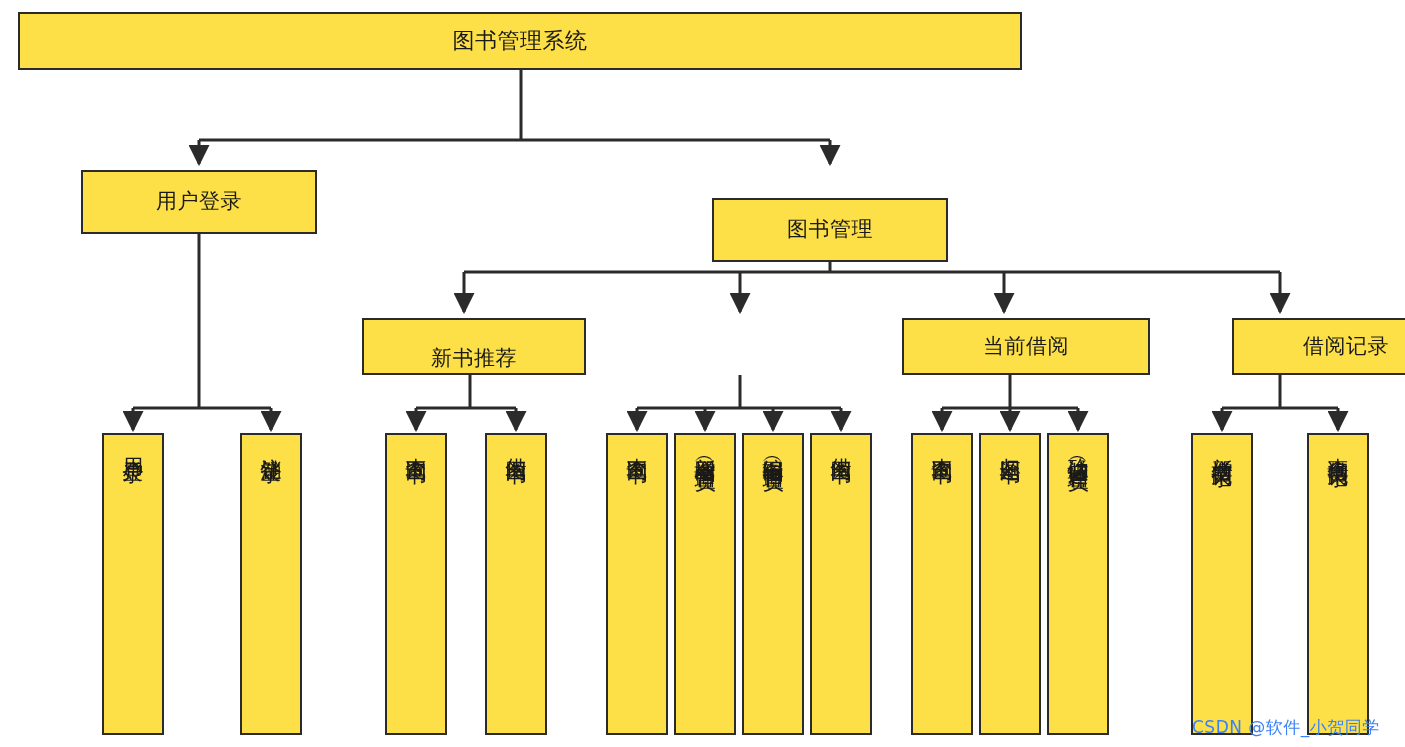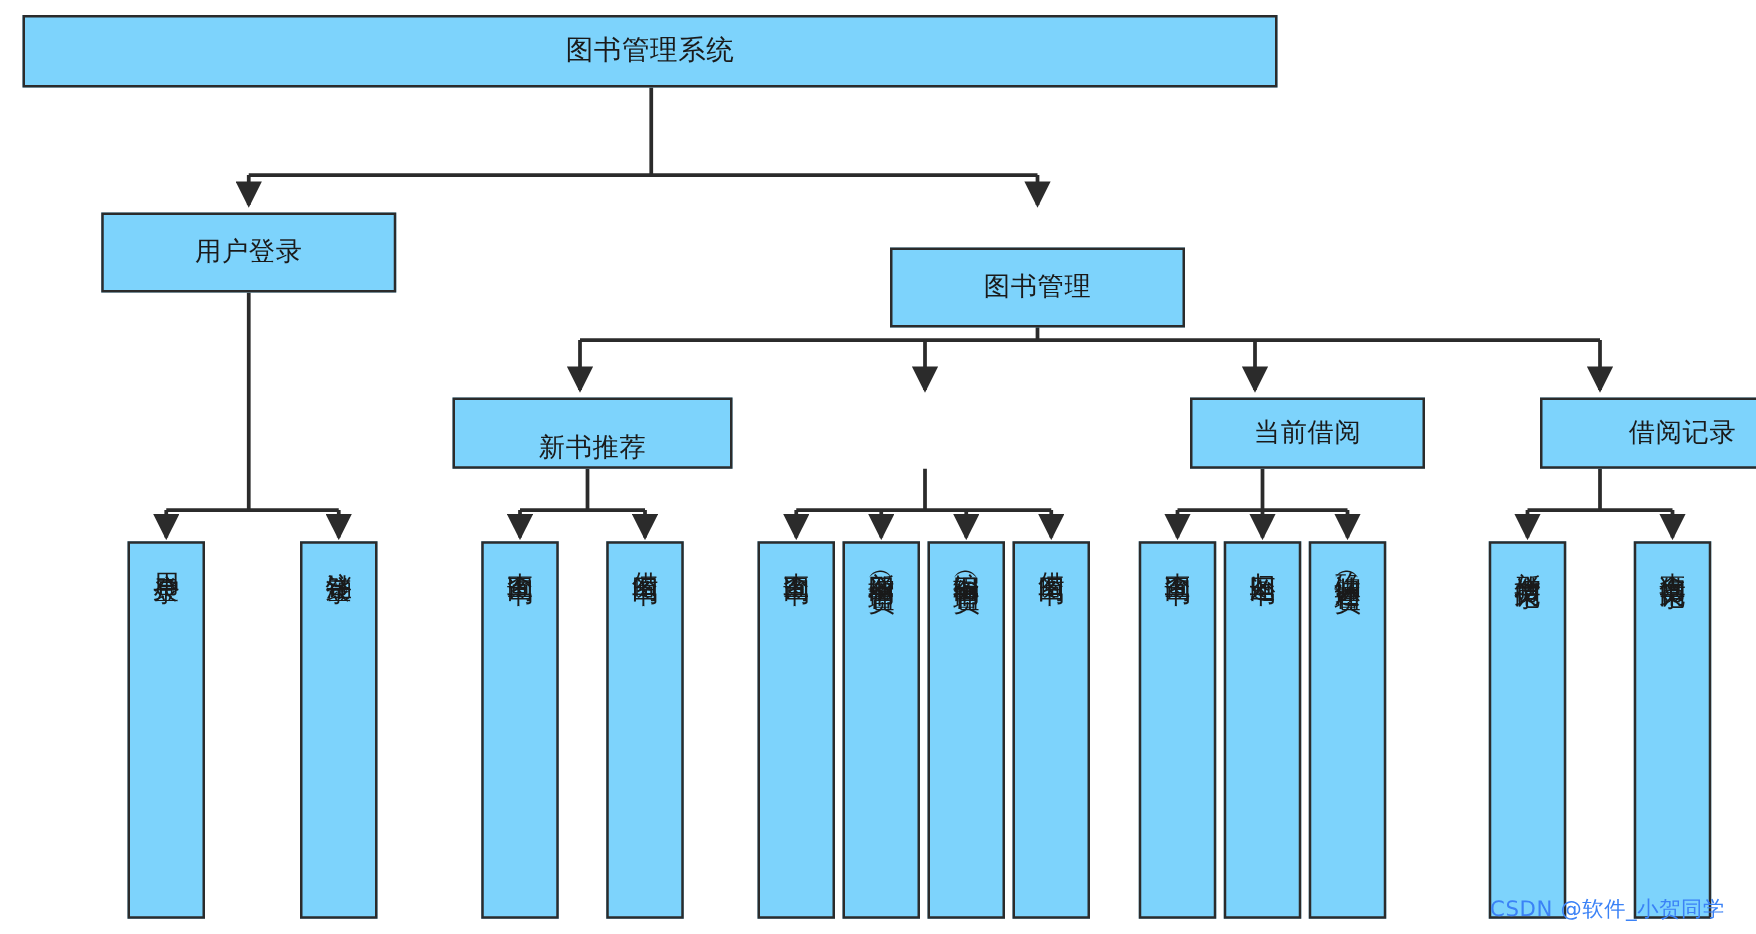--- a/index.html
+++ b/index.html
@@ -23,21 +23,21 @@
     left: 0;
     top: 0;
     width: 1405px;
     height: 747px;
     pointer-events: none;
   }
   .node {
     position: absolute;
     box-sizing: border-box;
     border: 2px solid #2b2b2b;
-    background: #7dd3fc;
+    background: #fde047;
     display: flex;
     align-items: center;
     justify-content: center;
     color: #1a1a1a;
   }
   .node .label {
     display: block;
     text-align: center;
     line-height: 1.32;
     letter-spacing: 0.5px;
@@ -134,21 +134,21 @@
   <div class="node horiz" style="left:81px; top:170px; width:236px; height:64px;">
     <span class="label">用户登录</span>
   </div>
   <div class="node horiz" style="left:712px; top:170px; width:236px; height:64px;margin-top:28px;">
     <span class="label">图书管理</span>
   </div>
 
   <div class="node horiz" style="left:362px; top:318px; width:224px; height:57px;align-items:flex-end;">
     <span class="label">新书推荐</span>
   </div>
-  <div class="node horiz" style="left:952px; top:318px; width:188px; height:57px;">
+  <div class="node horiz" style="left:902px; top:318px; width:248px; height:57px;">
     <span class="label">当前借阅</span>
   </div>
   <div class="node horiz" style="left:1232px; top:318px; width:228px; height:57px;justify-content:center;">
     <span class="label">借阅记录</span>
   </div>
 
   <div class="node vert" style="left:102px; top:433px; width:62px; height:302px;">
     <span class="label">用户登录</span>
   </div>
   <div class="node vert" style="left:240px; top:433px; width:62px; height:302px;">

